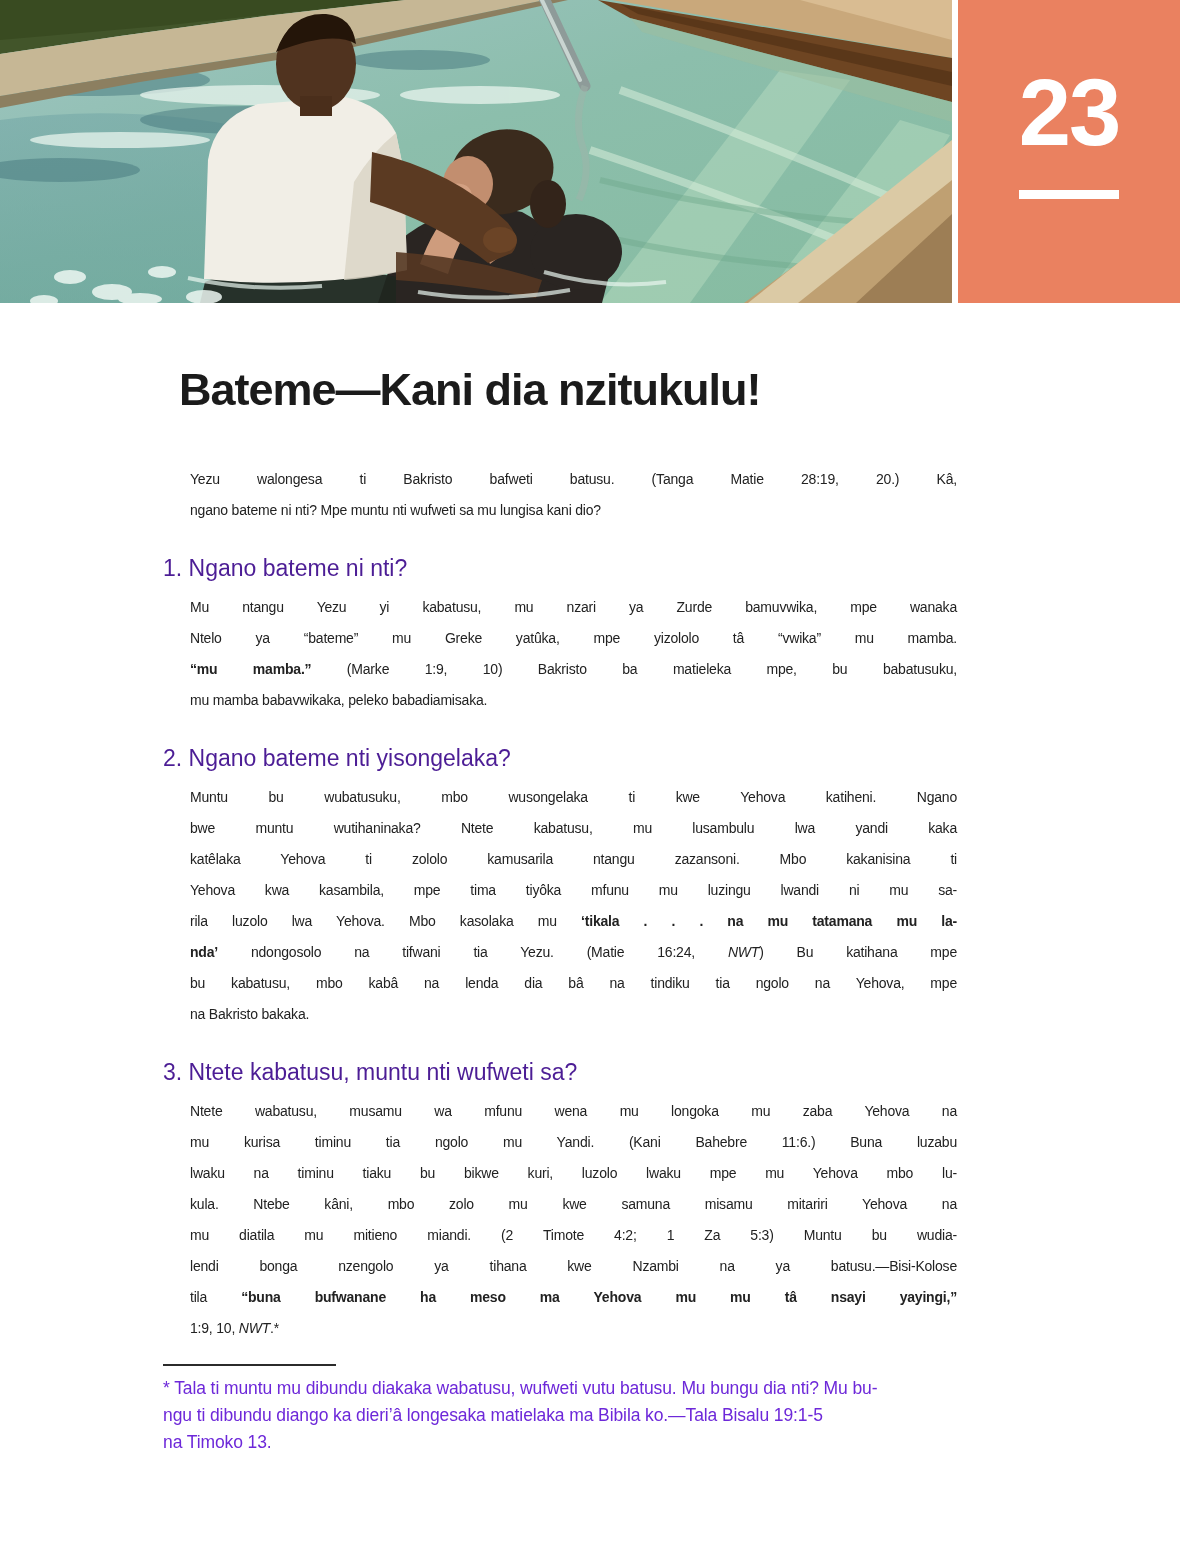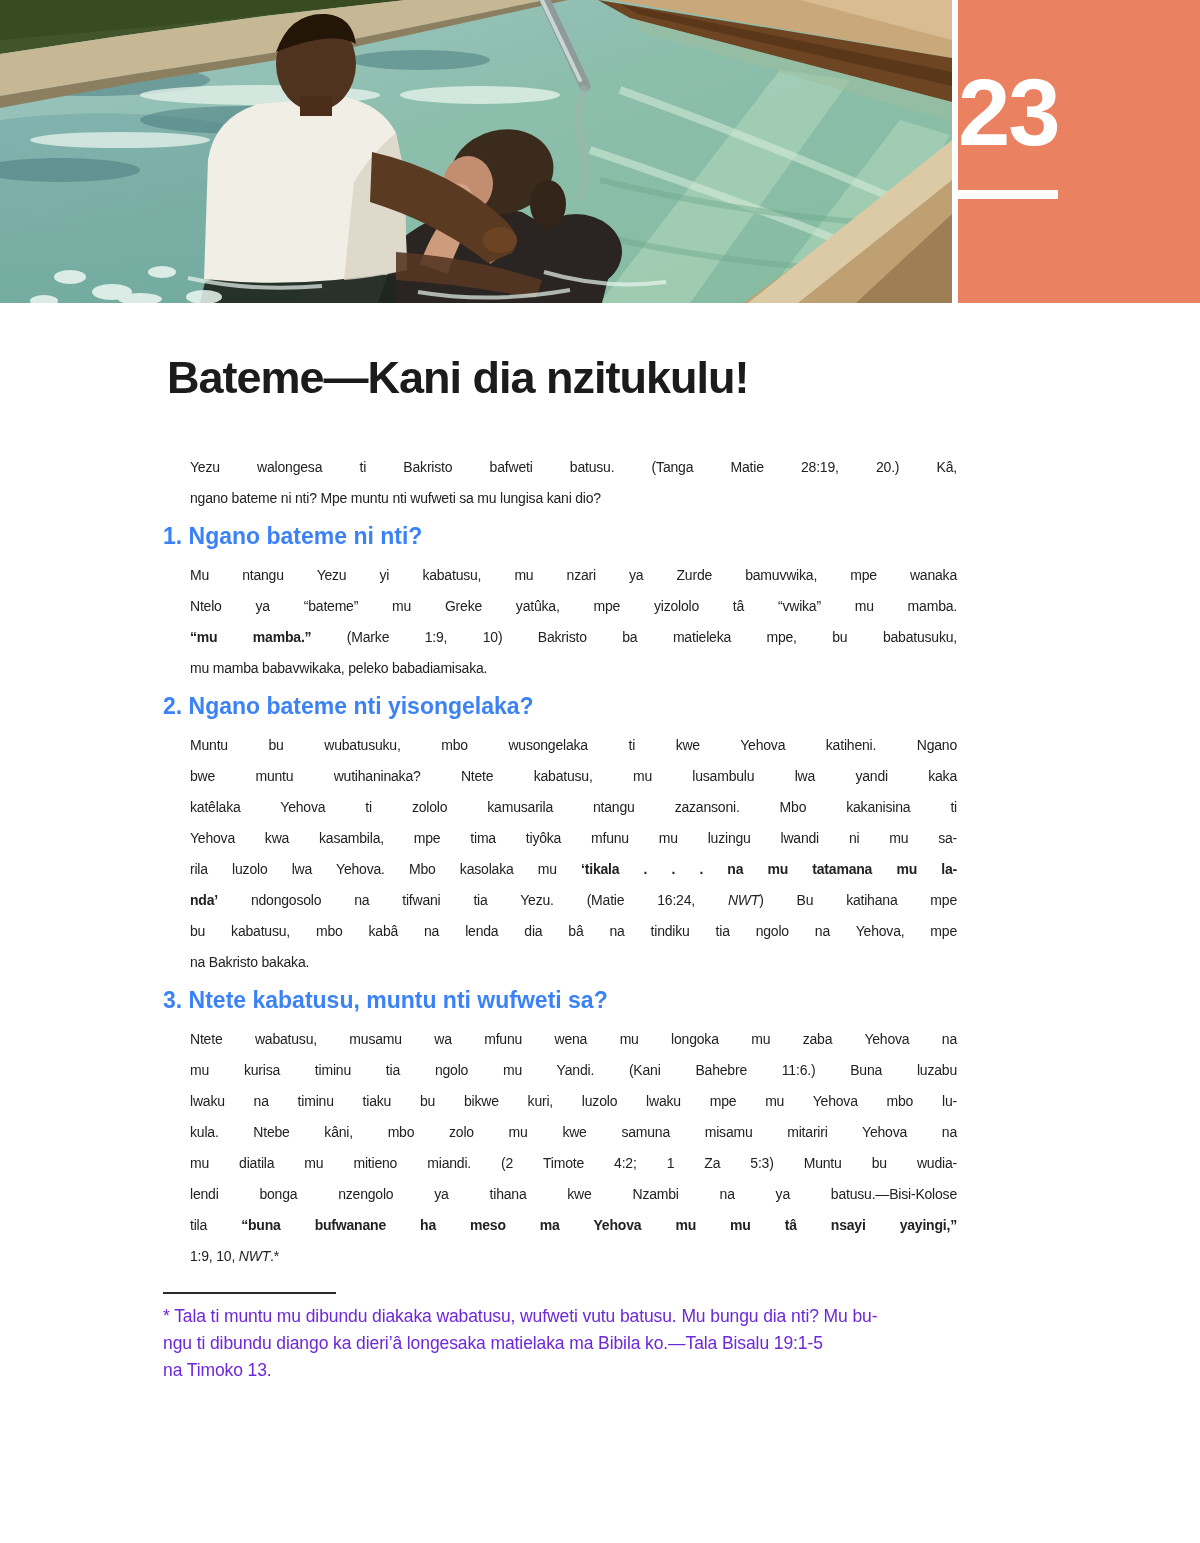--- a/index.html
+++ b/index.html
@@ -3,36 +3,36 @@
 <meta charset="utf-8">
 <style>
   html,body{margin:0;padding:0;background:#ffffff;}
   .page{
     position:relative;width:1200px;height:1543px;background:#ffffff;overflow:hidden;
     font-family:"Liberation Sans",sans-serif;color:#222222;
   }
   
   .photo{position:absolute;left:0;top:0;width:952px;height:303px;display:block;}
   .badge{
-    position:absolute;left:958px;top:0;width:242px;height:303px;background:#EA8160;
-    display:flex;flex-direction:column;align-items:flex-start;
+    position:absolute;left:958px;top:0;width:222px;height:303px;background:#EA8160;
+    display:flex;flex-direction:column;align-items:center;
   }
   .badge-num{
     margin-top:66px;font-size:94px;font-weight:bold;color:#ffffff;line-height:1;
     letter-spacing:-2px;
   }
   .badge-bar{width:100px;height:9px;background:#ffffff;margin-top:30px;}
   
   .content{position:absolute;left:163px;top:349px;width:794px;}
   .title{
-    margin:4px;font-size:45px;line-height:50px;font-weight:bold;color:#1b1b1b;
+    margin:16px;font-size:45px;line-height:50px;font-weight:bold;color:#1b1b1b;
     letter-spacing:-1px;
   }
   .sect{
-    margin:8px 0 0 0;font-size:23px;line-height:28px;font-weight:bold;color:#3b82f6;
+    margin:28px 0 0 0;font-size:23px;line-height:28px;font-weight:normal;color:#4c1d95;
   }
   .para{
     margin:10px 0 0 27px;font-size:14px;line-height:31px;letter-spacing:-0.2px;
   }
   .intro{margin-top:49px;}
   .tline{text-align:justify;text-align-last:justify;white-space:nowrap;}
   .tline.last{text-align-last:left;}
   .b{font-weight:bold;}
   .i{font-style:italic;}
   .fn-rule{margin-top:20px;width:173px;border-top:2px solid #2b2b2b;}

